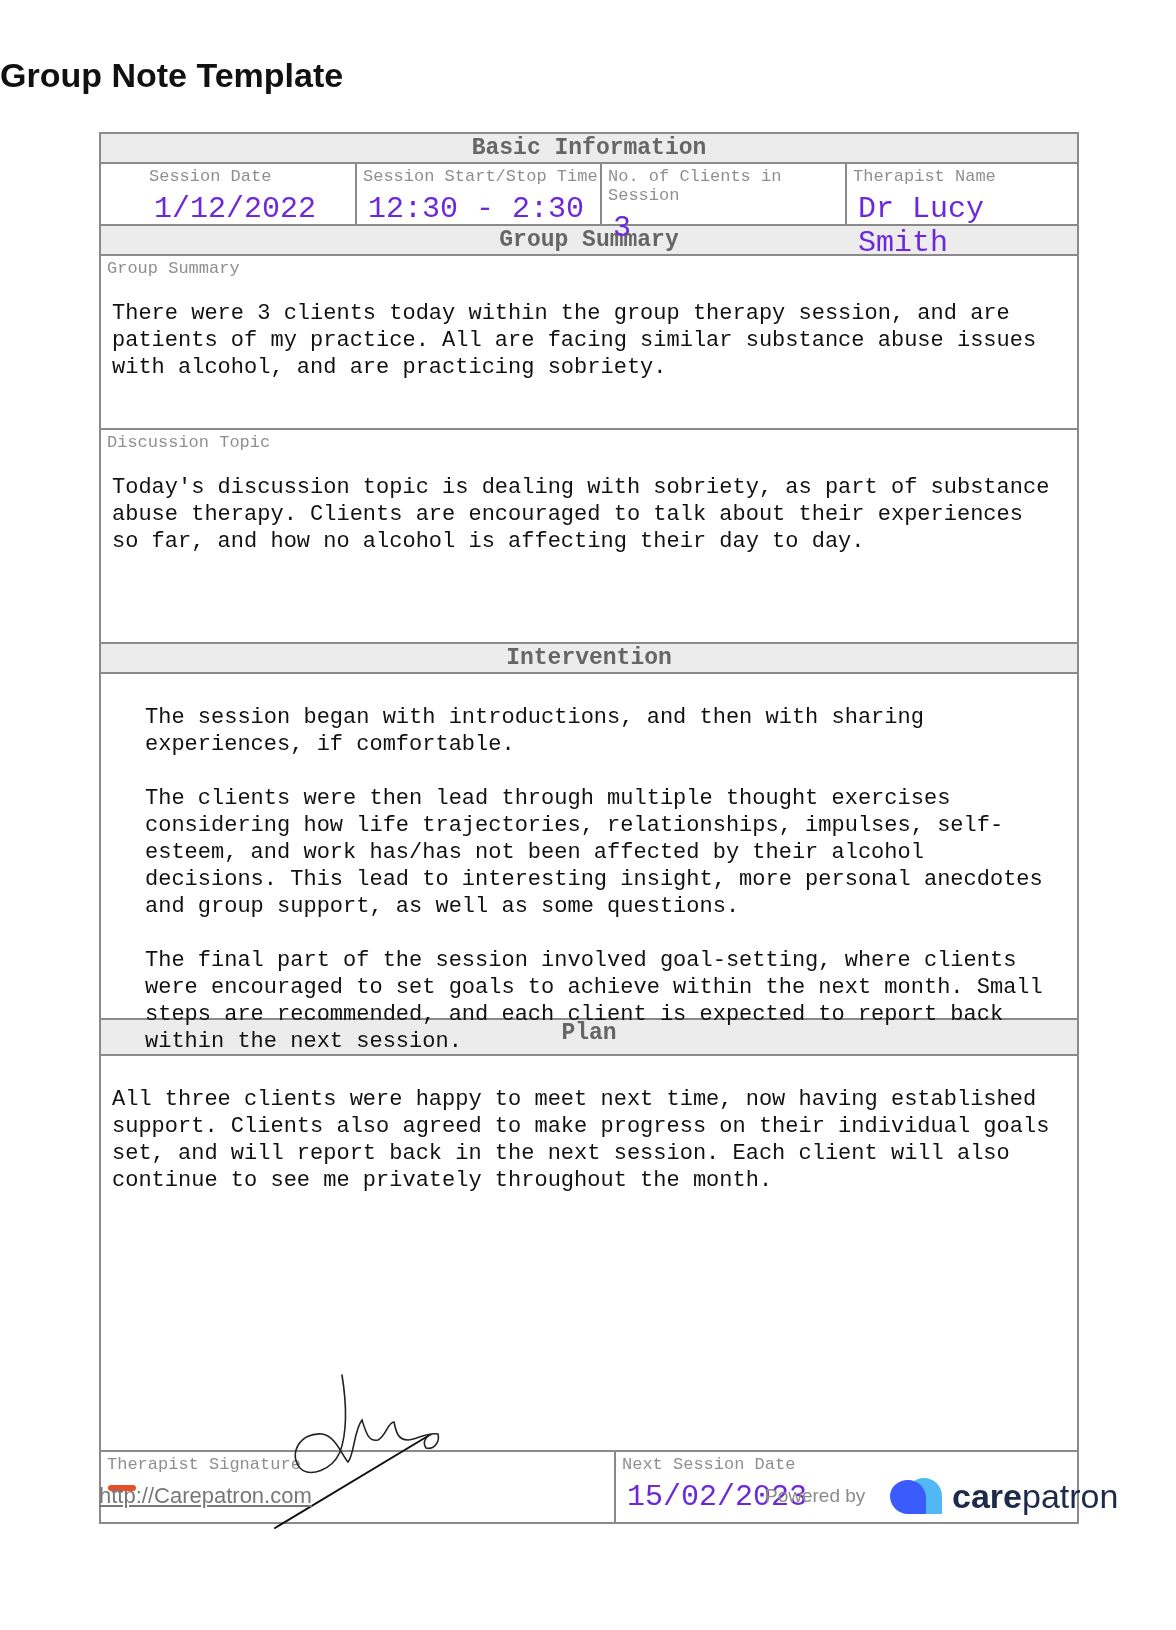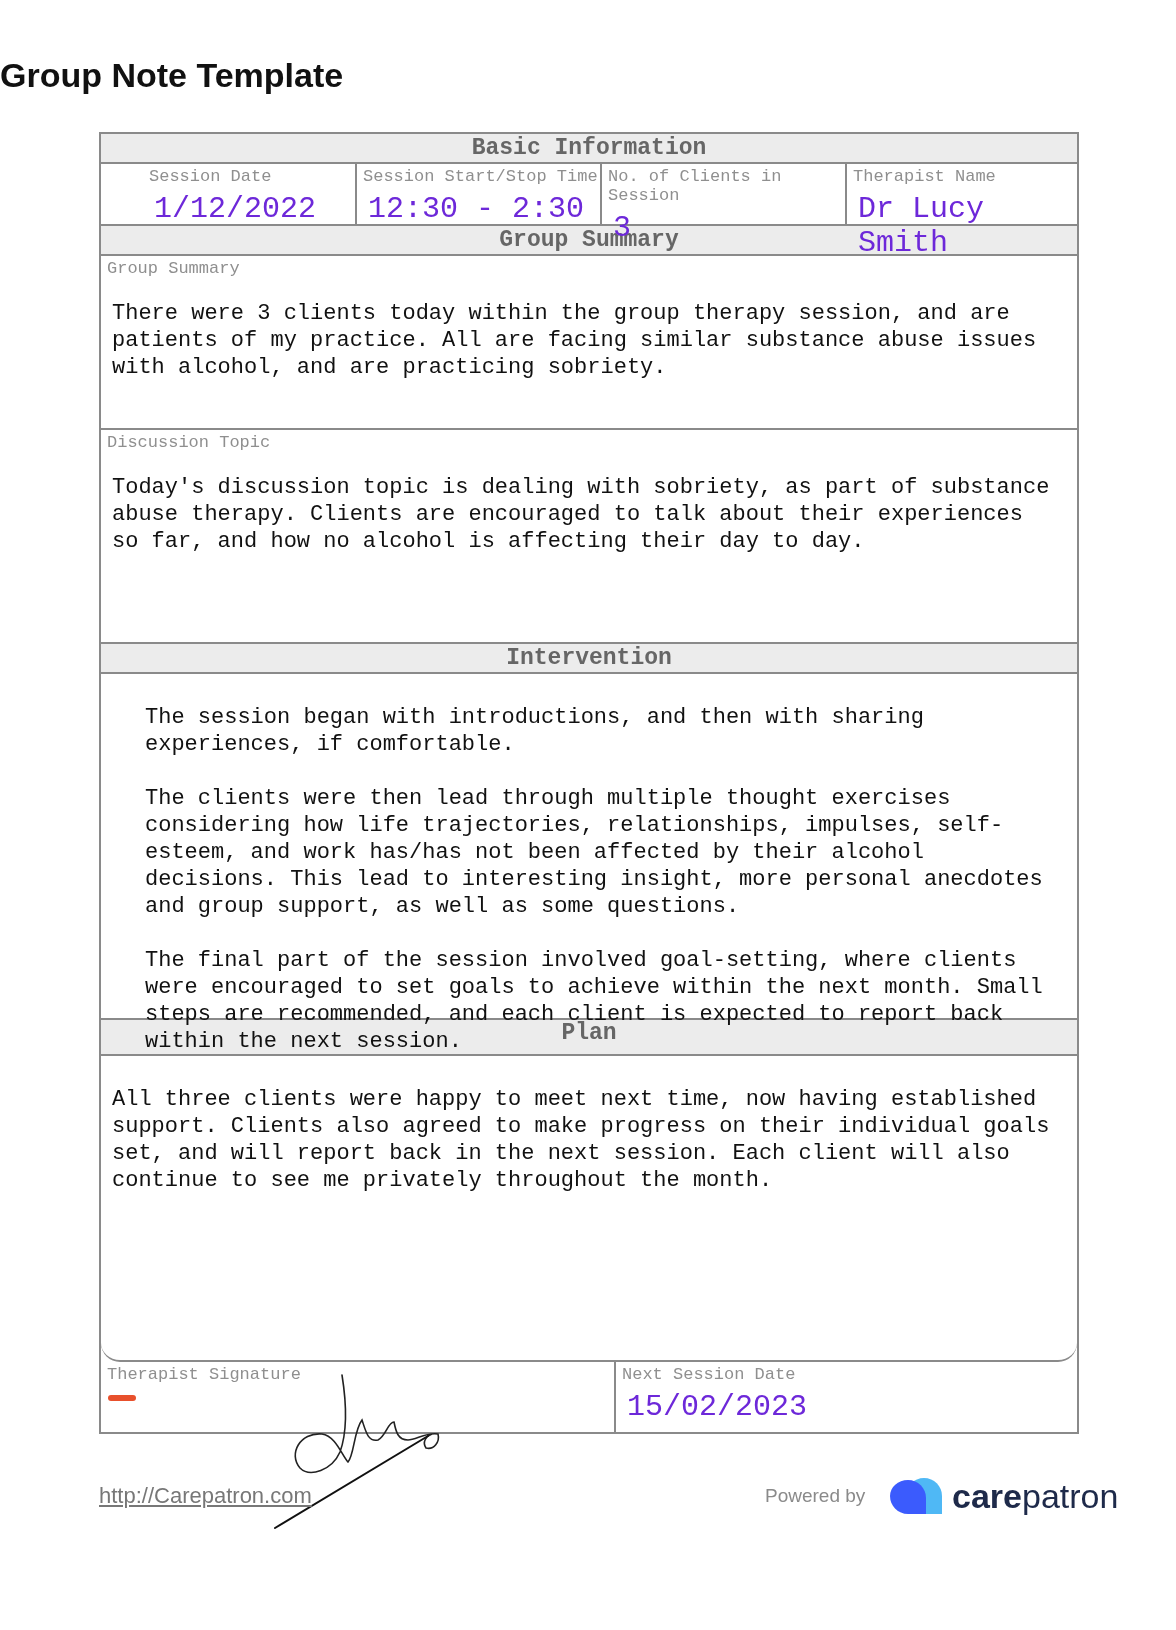--- a/index.html
+++ b/index.html
@@ -69,21 +69,21 @@
   <div class="sec-head" style="height:30px;line-height:28px;">Intervention</div>
   <div class="block" style="height:346px;">
     <div class="body-text" style="padding-top:30px;padding-left:44px;">
       <p>The session began with introductions, and then with sharing experiences, if comfortable.</p>
       <p>The clients were then lead through multiple thought exercises considering how life trajectories, relationships, impulses, self-esteem, and work has/has not been affected by their alcohol decisions. This lead to interesting insight, more personal anecdotes and group support, as well as some questions.</p>
       <p>The final part of the session involved goal-setting, where clients were encouraged to set goals to achieve within the next month. Small steps are recommended, and each client is expected to report back within the next session.</p>
     </div>
   </div>
 
   <div class="sec-head" style="height:36px;line-height:26px;">Plan</div>
-  <div class="block" style="height:306px;border-radius:19px;">
+  <div class="block" style="height:396px;">
     <div class="body-text" style="padding-top:30px;">All three clients were happy to meet next time, now having established support. Clients also agreed to make progress on their individual goals set, and will report back in the next session. Each client will also continue to see me privately throughout the month.</div>
   </div>
 
   <div class="row" style="height:72px;">
     <div class="cell" style="width:515px;">
       <div class="lbl">Therapist Signature</div>
       <div class="sig-marker"></div>
     </div>
     <div class="cell" style="flex:1;">
       <div class="lbl">Next Session Date</div>

